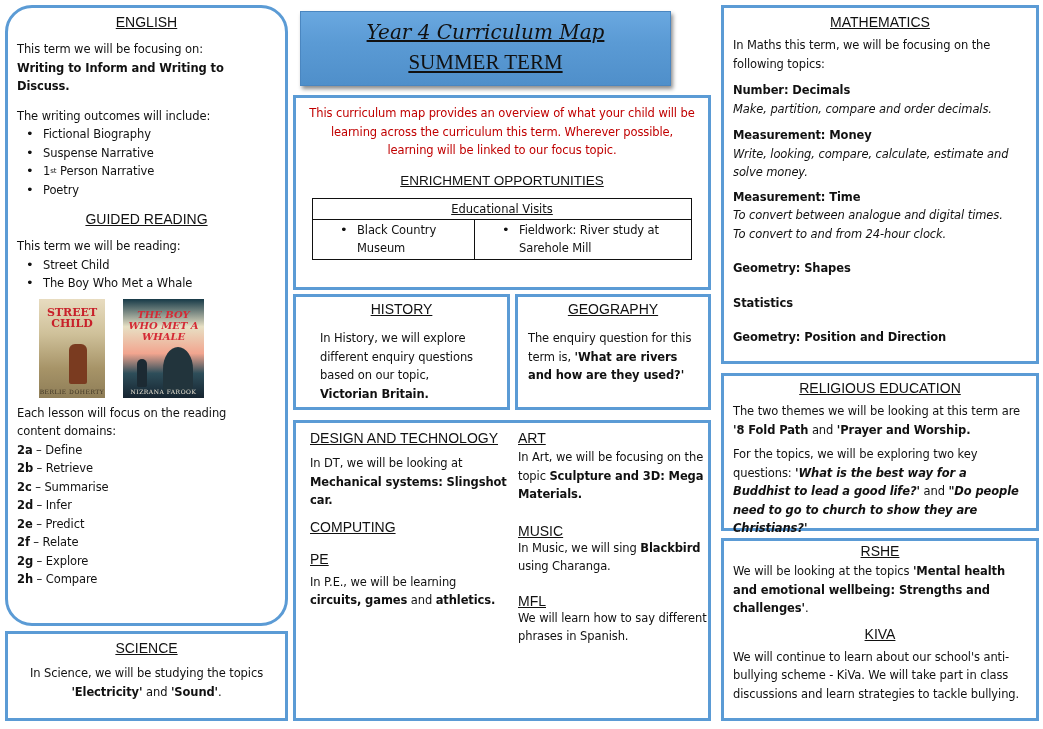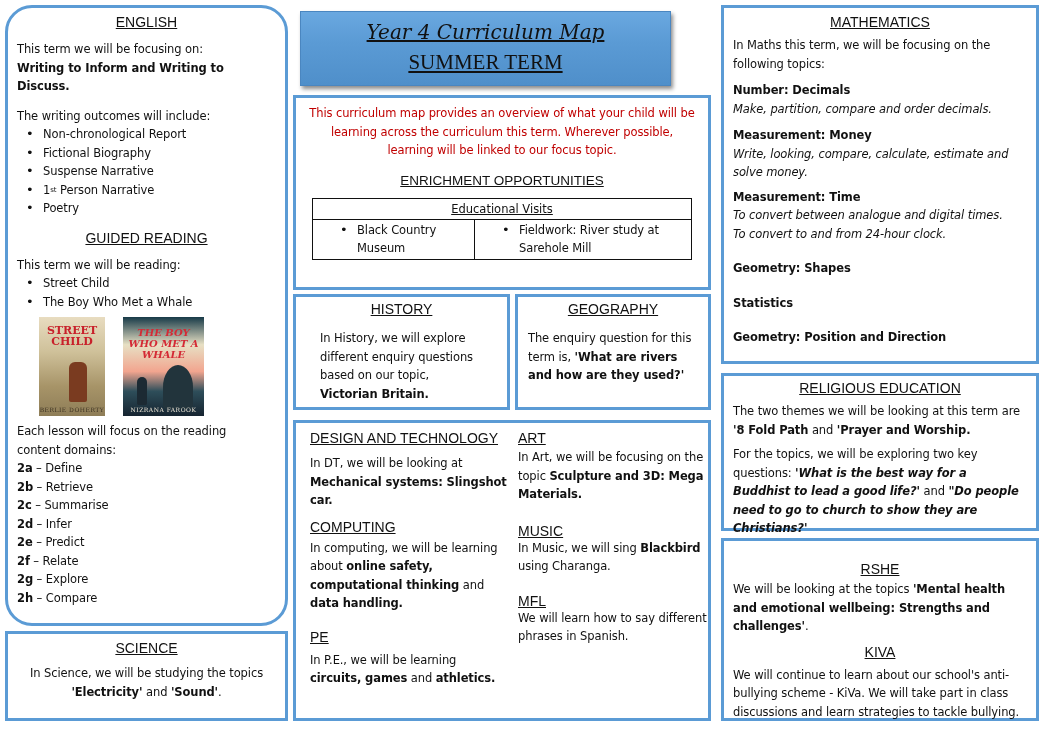--- a/index.html
+++ b/index.html
@@ -36,21 +36,21 @@
 
   #history { left: 293px; top: 294px; width: 217px; height: 116px; padding: 4px 24px; }
   #geography { left: 515px; top: 294px; width: 196px; height: 116px; padding: 4px 10px; }
 
   #dtbox { left: 293px; top: 420px; width: 418px; height: 301px; }
   #dtcol { position: absolute; left: 14px; top: 7px; width: 200px; }
   #artcol { position: absolute; left: 222px; top: 7px; width: 190px; }
 
   #maths { left: 721px; top: 5px; width: 318px; height: 359px; padding: 6px 9px; }
   #re { left: 721px; top: 373px; width: 318px; height: 158px; padding: 4px 9px; }
-  #rshe { left: 721px; top: 538px; width: 318px; height: 183px; padding: 20px 9px; }
+  #rshe { left: 721px; top: 538px; width: 318px; height: 183px; padding: 2px 9px; }
 
   .books { display: flex; gap: 18px; margin: 6px 0 6px 22px; }
   .book { width: 66px; height: 99px; position: relative; overflow: hidden; }
   .book.sc { background: linear-gradient(180deg, #e8dcc0 0%, #cfc19a 35%, #a79468 70%, #8e7d57 100%); }
   .book.bw { width: 81px; background: linear-gradient(180deg, #173a48 0%, #e7e0c4 28%, #f2a58f 55%, #2e4e5a 75%, #162430 100%); }
   .book .bt { position: absolute; left: 0; right: 0; top: 8px; text-align: center; font-family: "DejaVu Serif", serif; font-weight: bold; font-size: 11px; line-height: 11px; color: #c8202a; }
   .book.bw .bt { font-style: italic; color: #d42a35; top: 10px; font-size: 10px; }
   .book .fig { position: absolute; left: 30px; top: 45px; width: 18px; height: 40px; background: #7a3b20; border-radius: 6px 6px 2px 2px; }
   .book.bw .fig { left: 14px; top: 60px; width: 10px; height: 28px; background: #1c2a33; }
   .book .tail { position: absolute; left: 40px; top: 48px; width: 30px; height: 44px; background: #22343c; border-radius: 50% 50% 10% 10%; }
@@ -64,21 +64,20 @@
   <div class="t1">Year 4 Curriculum Map</div>
   <div class="t2">SUMMER TERM</div>
 </div>
 
 <div class="panel" id="english">
   <div class="h">ENGLISH</div>
   <p style="margin-top:10px">This term we will be focusing on:</p>
   <p><b>Writing to Inform and Writing to Discuss.</b></p>
   <p style="margin-top:11px">The writing outcomes will include:</p>
   <ul class="bul">
-    <li>Non-chronological Report</li>
     <li>Fictional Biography</li>
     <li>Suspense Narrative</li>
     <li><span>1</span><sup>st</sup> <span>Person Narrative</span></li>
     <li>Poetry</li>
   </ul>
 
   <div class="h" style="margin-top:12px">GUIDED READING</div>
   <p style="margin-top:10px">This term we will be reading:</p>
   <ul class="bul">
     <li>Street Child</li>
@@ -151,21 +150,20 @@
 <div class="panel" id="geography">
   <div class="h">GEOGRAPHY</div>
   <p style="margin-top:12px"><span>The enquiry question for this term is, </span><b>'What are rivers and how are they used?'</b></p>
 </div>
 
 <div class="panel" id="dtbox">
   <div id="dtcol">
     <div class="hl">DESIGN AND TECHNOLOGY</div>
     <p style="margin-top:8px"><span>In DT, we will be looking at </span><b>Mechanical systems: Slingshot car.</b></p>
     <div class="hl" style="margin-top:9px">COMPUTING</div>
-    <p style="margin-top:4px"><span>In computing, we will be learning about </span><b>online safety, computational thinking</b><span> and </span><b>data handling.</b></p>
     <div class="hl" style="margin-top:16px">PE</div>
     <p style="margin-top:6px"><span>In P.E., we will be learning </span><b>circuits, games</b><span> and </span><b>athletics.</b></p>
   </div>
   <div id="artcol">
     <div class="hl">ART</div>
     <p style="margin-top:2px"><span>In Art, we will be focusing on the topic </span><b>Sculpture and 3D: Mega Materials.</b></p>
     <div class="hl" style="margin-top:19px">MUSIC</div>
     <p><span>In Music, we will sing </span><b>Blackbird</b><span> using Charanga.</span></p>
     <div class="hl" style="margin-top:17px">MFL</div>
     <p>We will learn how to say different phrases in Spanish.</p>

